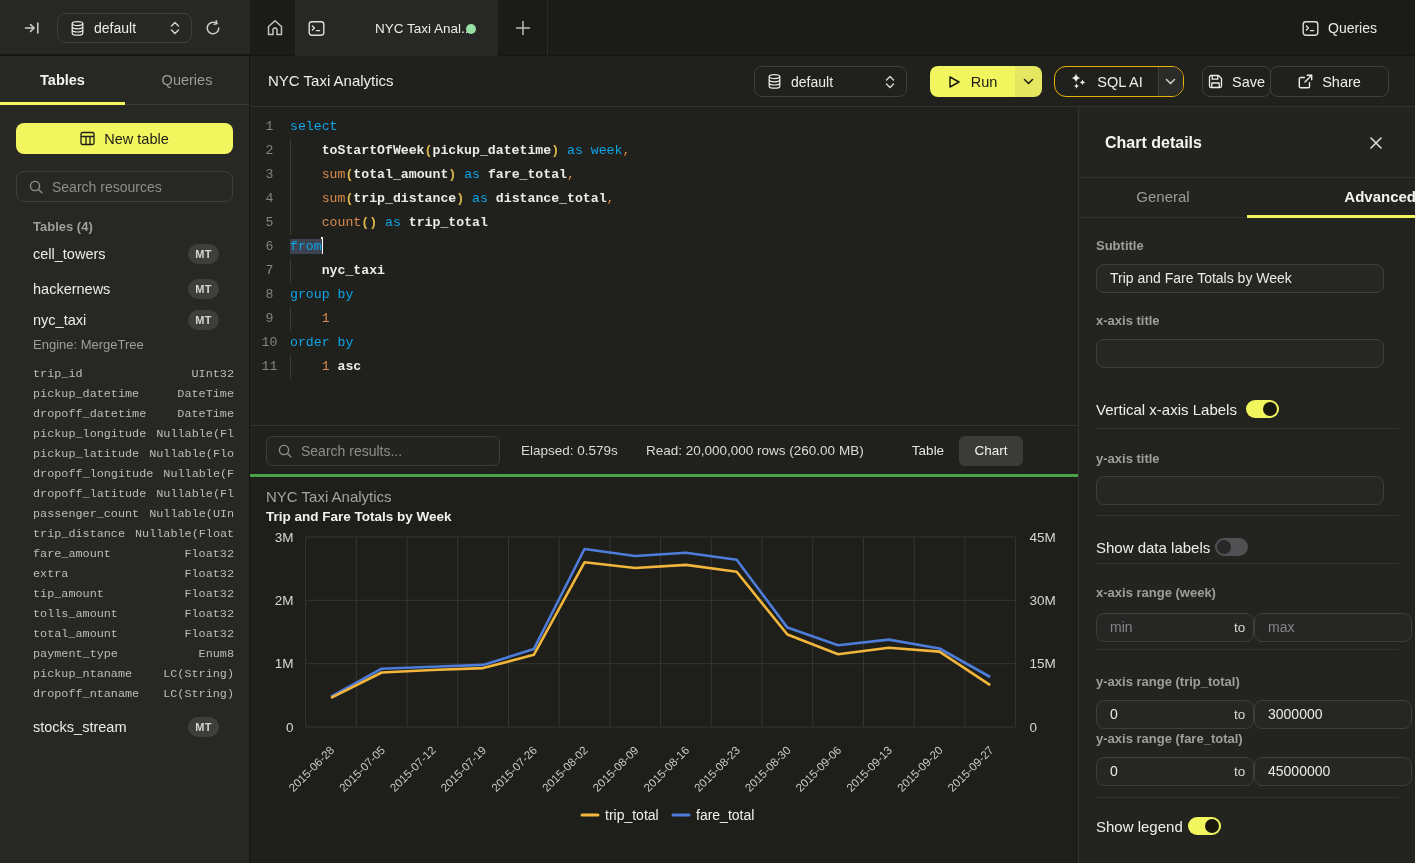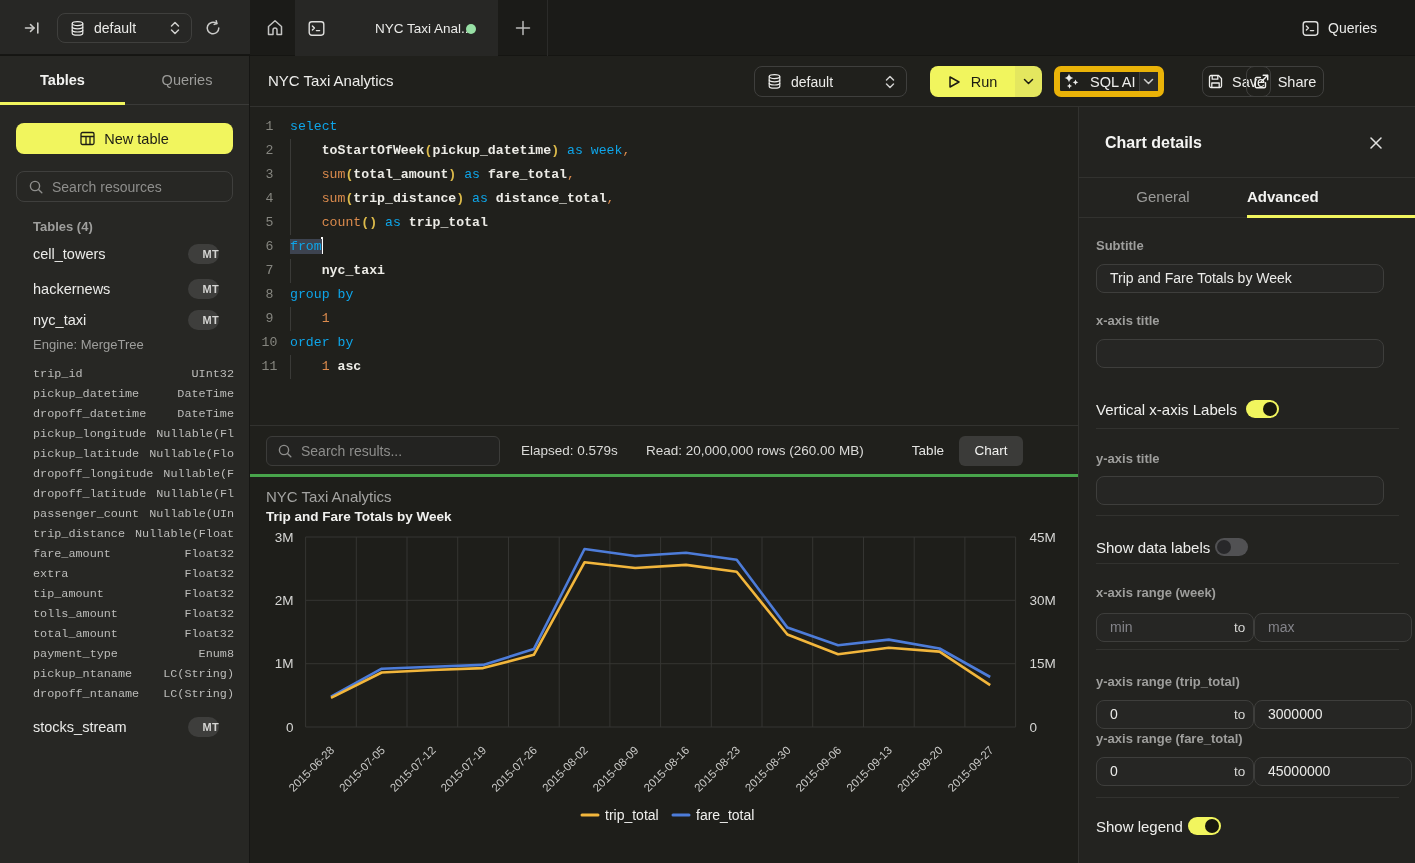--- a/index.html
+++ b/index.html
@@ -27,37 +27,37 @@
 #side-tabs { position:absolute; left:0; top:0; width:249px; height:49px; border-bottom:1px solid #3a3a38; }
 #side-tabs .t1 { position:absolute; left:0; top:0; width:125px; height:49px; text-align:center; line-height:48px; color:#f2f2f0; font-size:14.5px; font-weight:600; }
 #side-tabs .t2 { position:absolute; left:125px; top:0; width:124px; height:49px; text-align:center; line-height:48px; color:#9b9b99; font-size:14.5px; }
 #side-tabs .yl { position:absolute; left:0; top:46px; width:125px; height:3px; background:#f1f55e; }
 #btn-newtable { position:absolute; left:16px; top:67px; width:217px; height:31px; background:#f1f55e; border-radius:8px; display:flex; align-items:center; justify-content:center; color:#1d1d15; font-size:14.5px; font-weight:500; }
 #btn-newtable svg { margin-right:9px; }
 #side-search { position:absolute; left:16px; top:115px; width:217px; height:31px; border:1px solid #3f3f3d; border-radius:8px; display:flex; align-items:center; color:#8e8e8c; font-size:14px; }
 #side-search svg { margin-left:12px; margin-right:9px; }
 .side-label { position:absolute; left:33px; color:#9e9e9c; font-size:13px; font-weight:600; }
 .trow { position:absolute; left:33px; width:200px; display:flex; align-items:center; color:#ebebe9; font-size:14.5px; }
-.trow .mt { position:absolute; right:14px; width:31px; height:20px; background:#3e3e3c; border-radius:10px; color:#d4d4d2; font-size:11px; font-weight:600; text-align:right; line-height:20px; letter-spacing:.3px; }
+.trow .mt { position:absolute; right:14px; width:31px; height:20px; background:#3e3e3c; border-radius:10px; color:#d4d4d2; font-size:11px; font-weight:600; text-align:center; line-height:20px; letter-spacing:.3px; }
 .crow { position:absolute; left:33px; width:201px; height:20px; display:flex; font-family:"Liberation Mono", monospace; font-size:11.8px; line-height:20px; color:#bcbcba; }
 .crow .cn { white-space:pre; }
 .crow .ct { flex:1; text-align:right; overflow:hidden; white-space:pre; margin-left:10px; }
 
 
 #mainhdr { position:absolute; left:250px; top:56px; width:1165px; height:51px; border-bottom:1px solid #32322f; }
 #mainhdr .title { position:absolute; left:18px; top:16px; color:#ededeb; font-size:15px; }
 #hdr-db { position:absolute; left:504px; top:10px; width:153px; height:31px; border:1px solid #3f3f3d; border-radius:8px; display:flex; align-items:center; color:#ebebe9; font-size:14px; }
 #hdr-db svg { margin-left:13px; }
 #hdr-db .lbl { margin-left:10px; }
 #hdr-db .chev { margin-left:auto; margin-right:11px; }
 #btn-run { position:absolute; left:680px; top:10px; width:112px; height:31px; border-radius:8px; overflow:hidden; display:flex; }
 #btn-run .main { width:85px; background:#f1f55e; display:flex; align-items:center; justify-content:center; color:#1c1c12; font-size:14.5px; }
 #btn-run .main svg { margin-right:10px; }
 #btn-run .dd { width:27px; background:#e4e75f; display:flex; align-items:center; justify-content:center; color:#1c1c12; }
-#btn-sqlai { position:absolute; left:804px; top:10px; width:110px; height:31px; border:6px solid #eab308; border-radius:7px; display:flex; overflow:hidden; }
+#btn-sqlai { position:absolute; left:804px; top:10px; width:130px; height:31px; border:1px solid #eab308; border-radius:12px; display:flex; overflow:hidden; }
 #btn-sqlai .main { width:107px; display:flex; align-items:center; justify-content:center; color:#ededeb; font-size:14.5px; }
 #btn-sqlai .main svg { margin-right:10px; }
 #btn-sqlai .dd { width:26px; background:#2b2b29; border-left:1px solid #3f3f3d; display:flex; align-items:center; justify-content:center; color:#cfcfcd; }
 .hbtn { position:absolute; top:10px; height:31px; border:1px solid #3f3f3d; border-radius:8px; display:flex; align-items:center; justify-content:center; color:#ededeb; font-size:14.5px; }
 .hbtn svg { margin-right:9px; }
 
 
 #editor { position:absolute; left:250px; top:107px; width:828px; height:319px; border-bottom:1px solid #32322f; font-family:"Liberation Mono", monospace; font-size:13.2px; line-height:24px; }
 #editor .lines { position:absolute; left:0; top:8px; width:828px; }
 .cl { display:flex; height:24px; white-space:pre; }
@@ -88,21 +88,21 @@
 #chart .ct1 { position:absolute; left:16px; top:11px; color:#a3a3a1; font-size:15px; }
 #chart .ct2 { position:absolute; left:16px; top:32px; color:#f1f1ef; font-size:13.5px; font-weight:600; }
 
 
 #panel { position:absolute; left:1078px; top:107px; width:337px; height:756px; background:#232320; border-left:1px solid #32322f; }
 #panel .hdr { position:absolute; left:0; top:0; width:337px; height:71px; border-bottom:1px solid #32322f; }
 #panel .hdr .t { position:absolute; left:26px; top:27px; color:#f4f4f2; font-size:16px; font-weight:700; }
 #panel .hdr svg { position:absolute; left:291px; top:30px; color:#e2e2e0; }
 #ptabs { position:absolute; left:0; top:71px; width:337px; height:40px; border-bottom:1px solid #32322f; }
 #ptabs .g { position:absolute; left:0; top:0; width:168px; text-align:center; line-height:38px; color:#9b9b99; font-size:15px; }
-#ptabs .a { position:absolute; left:168px; top:0; width:169px; text-align:left; line-height:38px; color:#f2f2f0; font-size:15px; font-weight:600; }
+#ptabs .a { position:absolute; left:168px; top:0; width:169px; text-align:right; line-height:38px; color:#f2f2f0; font-size:15px; font-weight:600; }
 #ptabs .yl { position:absolute; left:168px; top:37px; width:169px; height:3px; background:#f1f55e; }
 .plabel { position:absolute; left:17px; color:#9e9e9c; font-size:13px; font-weight:600; }
 .pinput { position:absolute; left:17px; width:288px; height:29px; border:1px solid #3e3e3c; border-radius:8px; background:#262624; color:#ebebe9; font-size:14px; line-height:27px; padding-left:13px; }
 .pinput.ph { color:#84848a; }
 .pinput.half { width:158px; }
 .pto { position:absolute; color:#d6d6d4; font-size:13.5px; }
 .prow-label { position:absolute; left:17px; color:#eeeeec; font-size:15px; }
 .pdiv { position:absolute; left:17px; width:303px; height:1px; background:#32322f; }
 .toggle { position:absolute; width:33px; height:18px; border-radius:9px; }
 .toggle.on { background:#f1f55e; }
@@ -319,21 +319,21 @@
         </div>
   </div>
   <div class="hbtn" style="left:952px;width:69px">
     <svg width="15" height="15" viewBox="0 0 15 15" fill="none" stroke="#ededeb" stroke-width="1.3" stroke-linejoin="round">
           <path d="M1.5 3 a1.5 1.5 0 0 1 1.5 -1.5 H10.5 L13.5 4.5 V12 a1.5 1.5 0 0 1 -1.5 1.5 H3 a1.5 1.5 0 0 1 -1.5 -1.5 Z"></path>
           <path d="M4.2 1.8 V5.2 H9.8 V1.8"></path>
           <path d="M3.8 13.3 V9 H11.2 V13.3"></path>
         </svg>
     <span>Save</span>
   </div>
-  <div class="hbtn" style="left:996px;width:78px">
+  <div class="hbtn" style="left:1020px;width:119px">
     <svg width="15" height="15" viewBox="0 0 15 15" fill="none" stroke="#ededeb" stroke-width="1.4" stroke-linecap="round" stroke-linejoin="round">
           <path d="M11.5 8.6 V12.4 a1.3 1.3 0 0 1 -1.3 1.3 H2.6 a1.3 1.3 0 0 1 -1.3 -1.3 V4.8 a1.3 1.3 0 0 1 1.3 -1.3 H6.4"></path>
           <path d="M9.2 1.3 H13.7 V5.8"></path>
           <path d="M13.4 1.6 L7 8"></path>
         </svg>
     <span>Share</span>
   </div>
 </div>
 
 <div id="editor">

